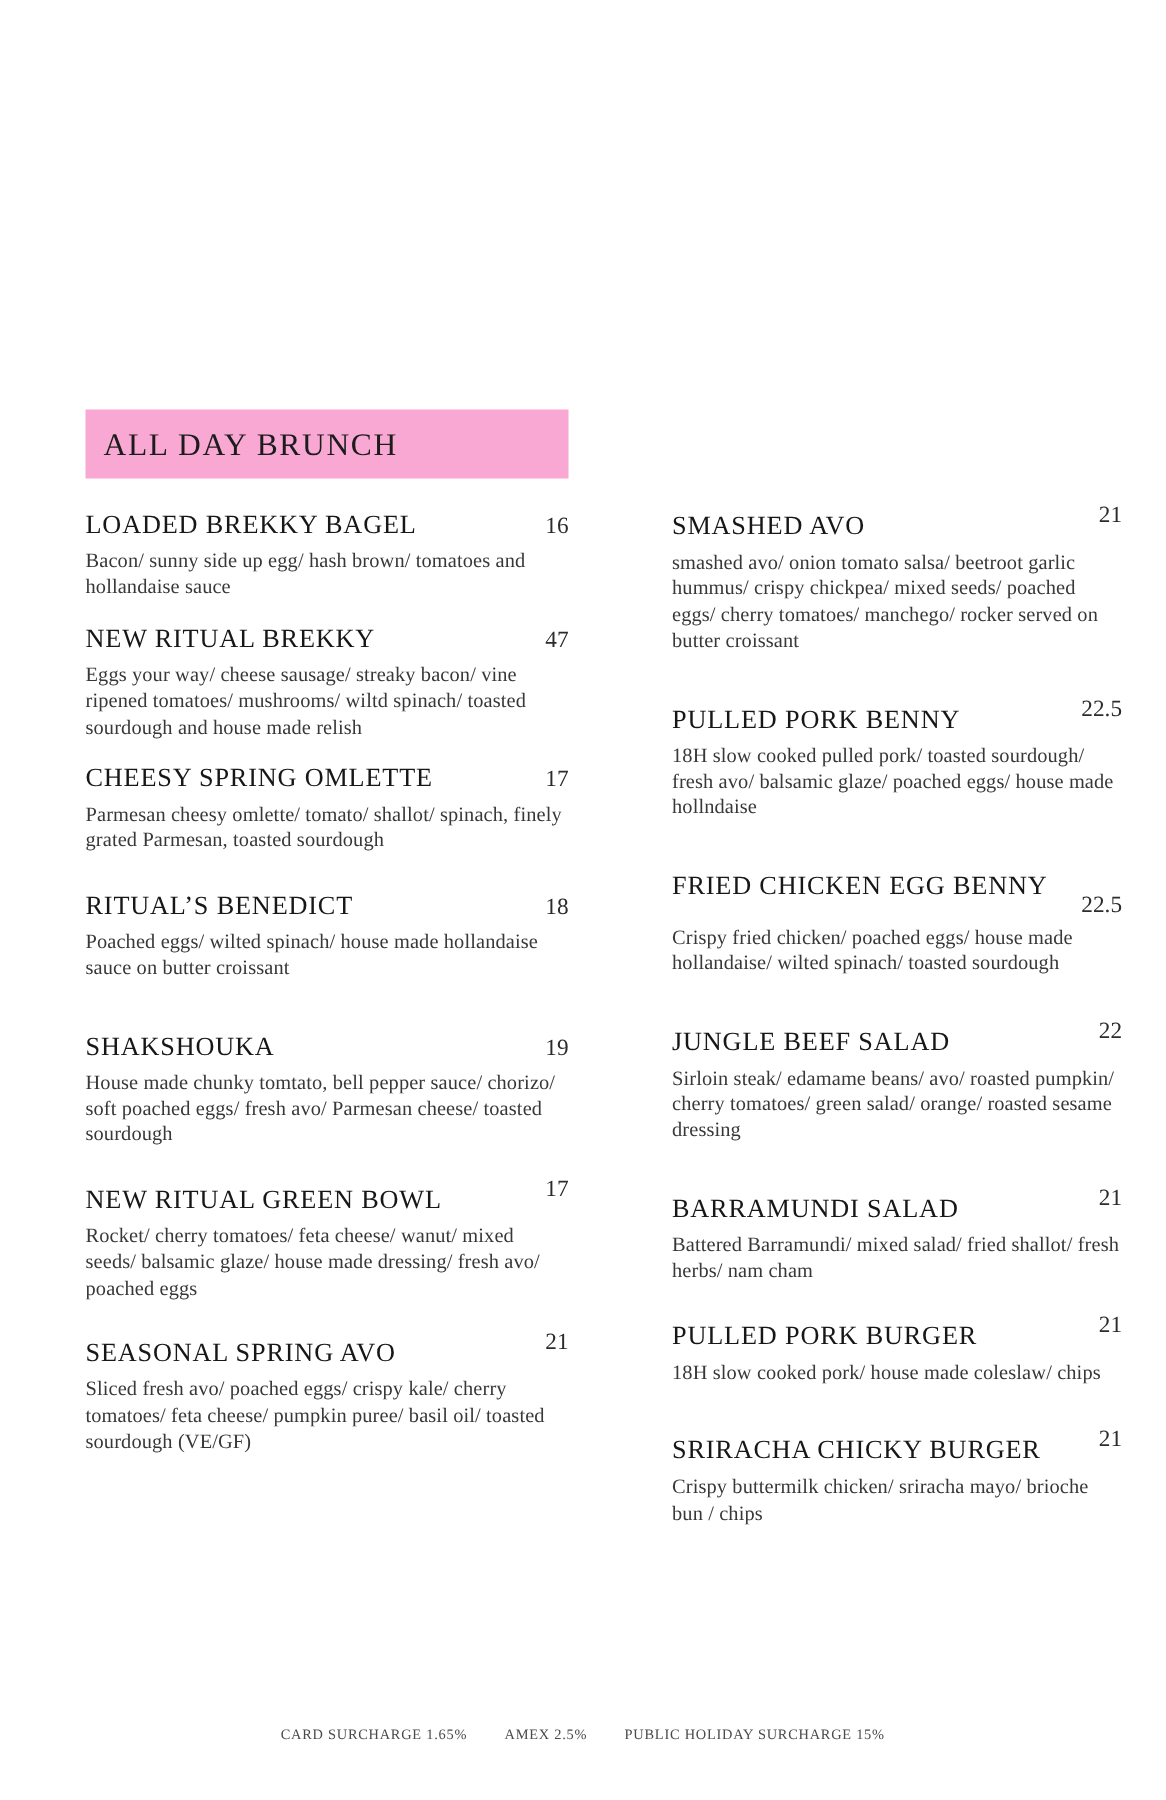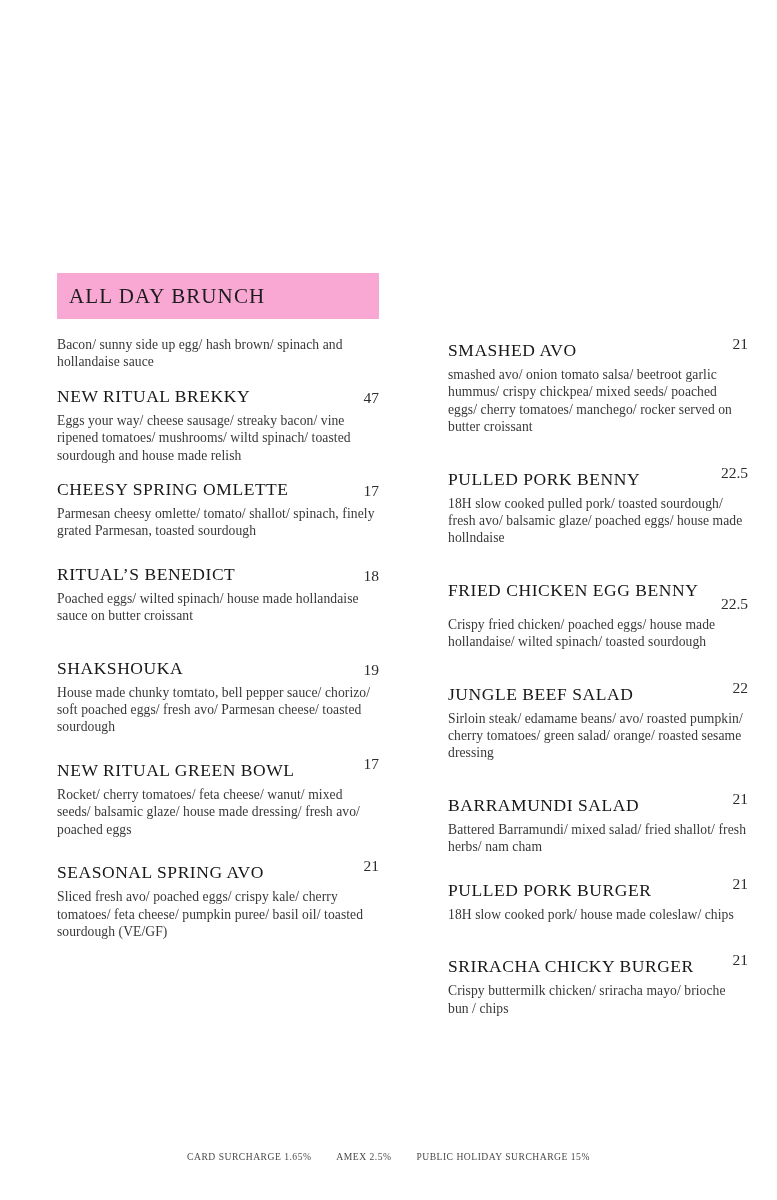--- a/index.html
+++ b/index.html
@@ -151,21 +151,25 @@
 
   <div class="columns">
 
     <div class="col col-left">
 
       <div class="section-band">
         <div class="section-band-title">All Day Brunch</div>
       </div>
 
       <div class="item gap-s price-base">
-        <div class="item-desc">Bacon/ sunny side up egg/ hash brown/ spinach and hollandaise sauce</div>
+        <div class="item-head">
+          <div class="item-name">Loaded Brekky Bagel</div>
+          <div class="item-price">16</div>
+        </div>
+        <div class="item-desc">Bacon/ sunny side up egg/ hash brown/ tomatoes and hollandaise sauce</div>
       </div>
 
       <div class="item gap-s price-base">
         <div class="item-head">
           <div class="item-name">New Ritual Brekky</div>
           <div class="item-price">47</div>
         </div>
         <div class="item-desc">Eggs your way/ cheese sausage/ streaky bacon/ vine ripened tomatoes/ mushrooms/ wiltd spinach/ toasted sourdough and house made relish</div>
       </div>
 

